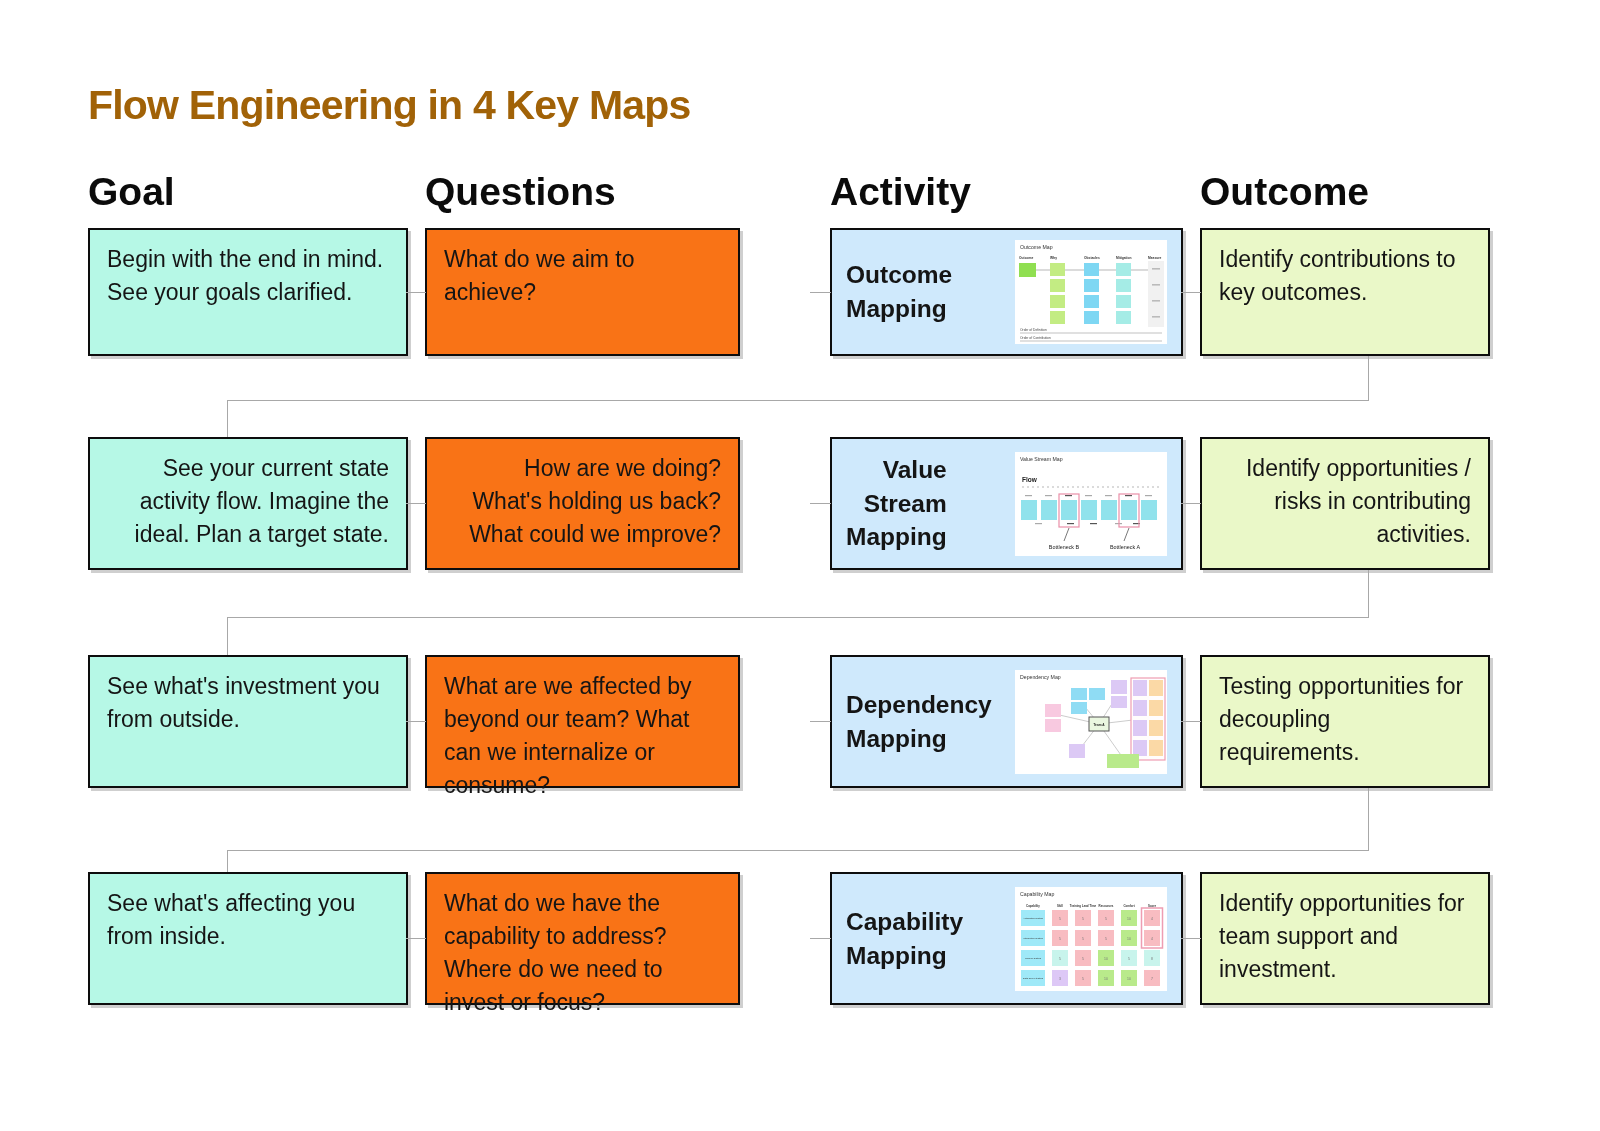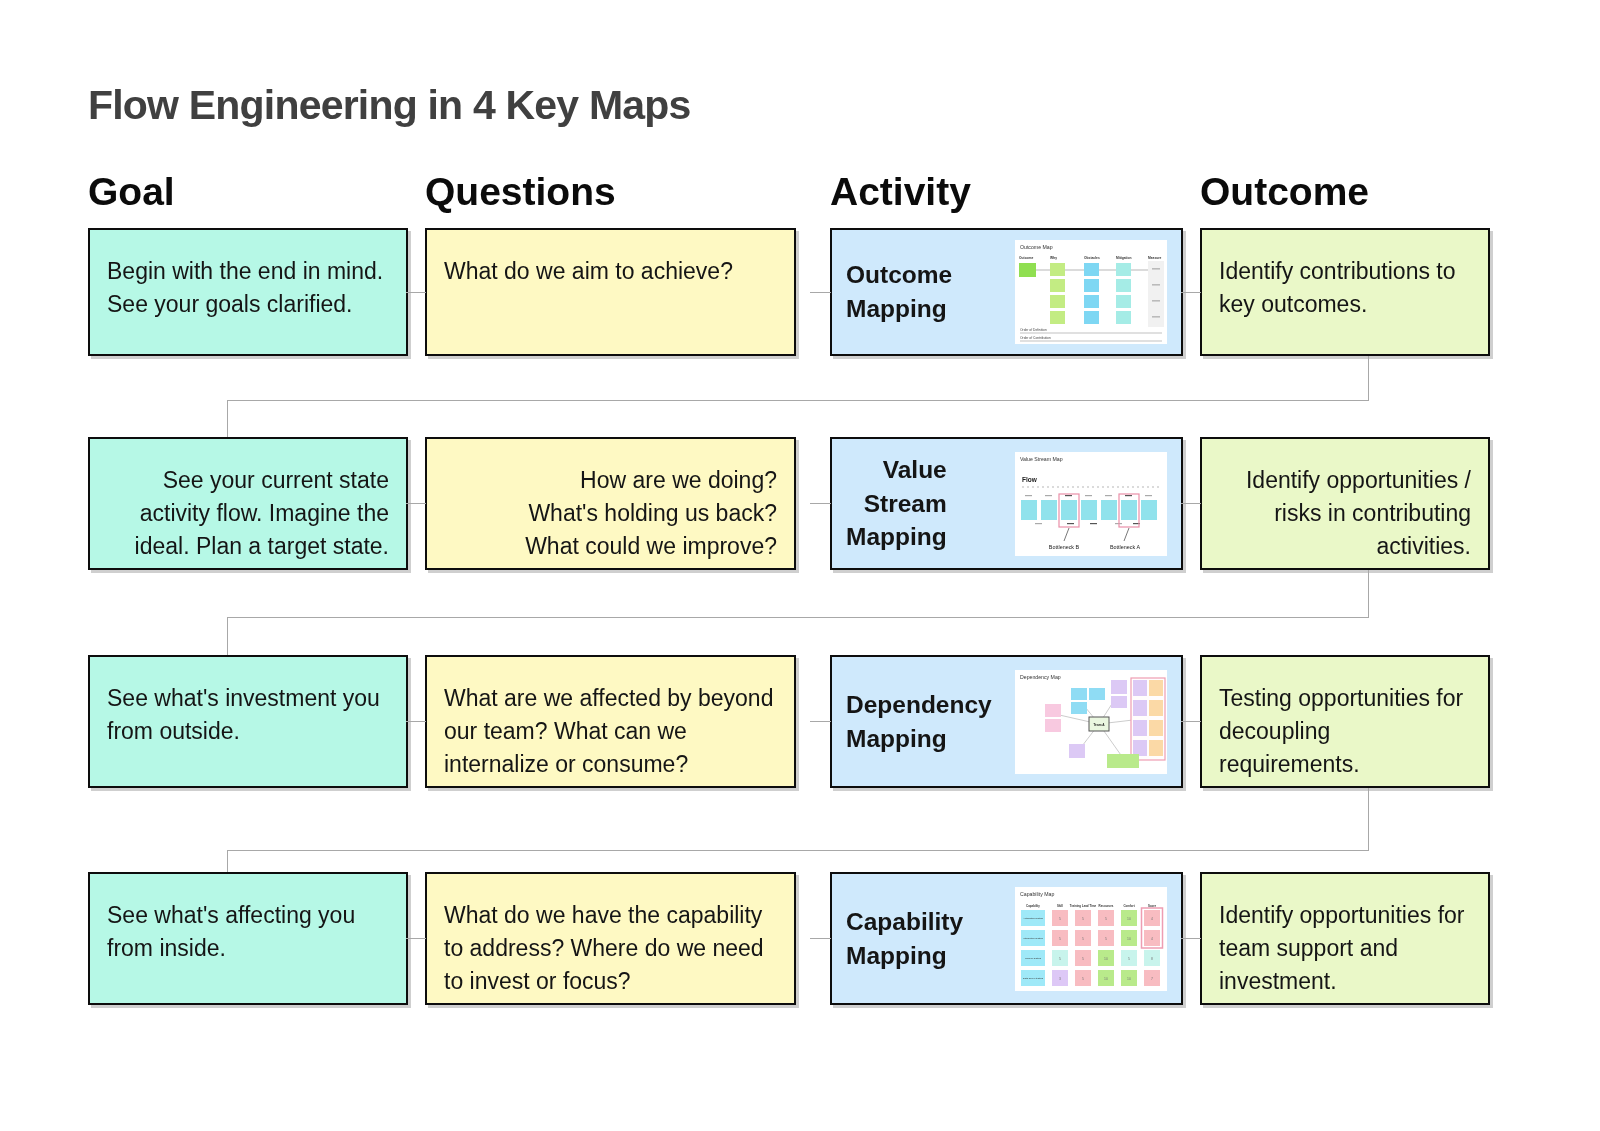--- a/index.html
+++ b/index.html
@@ -1,27 +1,27 @@
 <!DOCTYPE html>
 <html><head>
 <meta charset="utf-8">
 <style>
   html,body{margin:0;padding:0;background:#fff;}
   .canvas{position:relative;width:1600px;height:1131px;background:#ffffff;
           font-family:"Liberation Sans", sans-serif;color:#111;overflow:hidden;}
   .page-title{position:absolute;left:88px;top:82px;font-size:41px;font-weight:bold;
-          letter-spacing:-0.8px;color:#404040;margin:0;}
+          letter-spacing:-0.8px;color:#a16207;margin:0;}
   .col-header{position:absolute;top:170px;font-size:39px;font-weight:bold;color:#0b0b0b;}
   .ch-goal{left:88px;} .ch-questions{left:425px;} .ch-activity{left:830px;} .ch-outcome{left:1200px;}
 
   .box{position:absolute;box-sizing:border-box;border:2.5px solid #0d0d0d;
-       box-shadow:3px 3px 0 #cfcfcf;padding:25px 17px;font-size:23px;line-height:1.44;
+       box-shadow:3px 3px 0 #cfcfcf;padding:13px 17px;font-size:23px;line-height:1.44;
        color:#151515;white-space:pre-line;}
   .col-goal{left:88px;width:320px;background:#b6f8e6;}
-  .col-questions{left:425px;width:371px;background:#fef9c3;}
+  .col-questions{left:425px;width:315px;background:#f97316;}
   .col-activity{left:830px;width:353px;background:#cfe9fc;display:flex;align-items:center;
                 justify-content:space-between;padding:10px 14px;}
   .col-outcome{left:1200px;width:290px;background:#eaf8c8;}
   .row-0{top:228px;height:128px;} .row-1{top:437px;height:133px;text-align:right;}
   .row-2{top:655px;height:133px;} .row-3{top:872px;height:133px;}
 
   .activity-label{font-size:24.5px;font-weight:bold;line-height:1.38;white-space:pre-line;}
   .thumb{flex:none;background:#ffffff;}
 
   .conn{position:absolute;background:none;}

